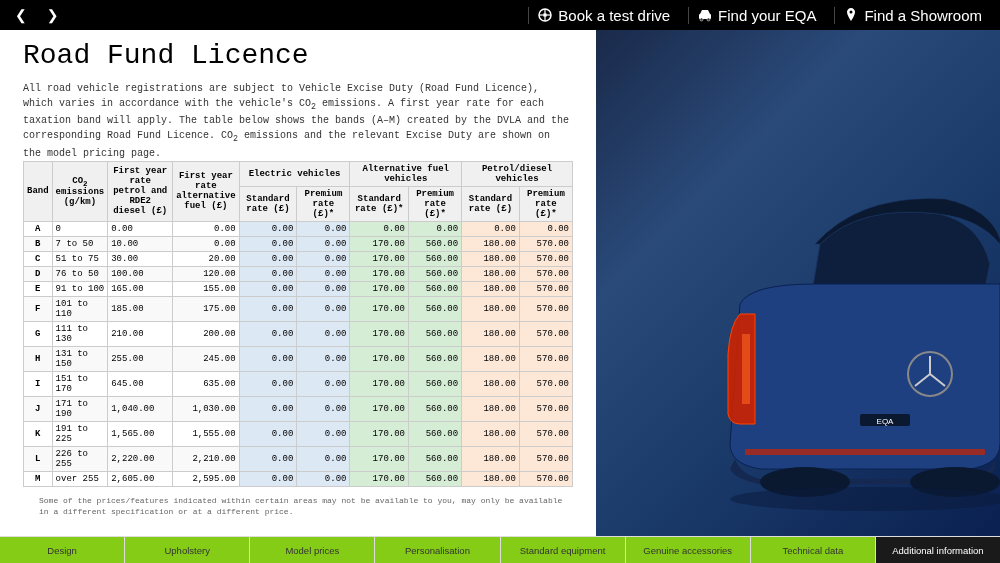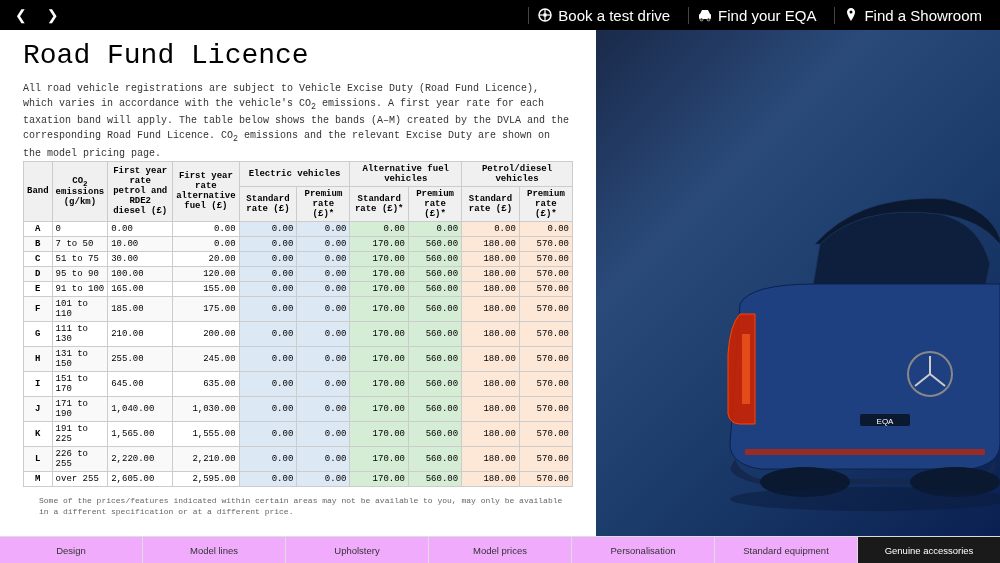--- a/index.html
+++ b/index.html
@@ -114,21 +114,21 @@
       width: 100%;
       height: 100%;
       position: relative;
       margin-top: 34px;
     }
 
     
     .bottom-nav {
       display: flex;
       height: 27px;
-      background: #f0abfc;
+      background: #84cc16;
       border-top: 1px solid #ddd;
     }
     .bottom-nav-item {
       flex: 1;
       display: flex;
       align-items: center;
       justify-content: center;
       font-size: 9.5px;
       color: #333;
       border-right: 1px solid #ddd;
@@ -234,21 +234,21 @@
             <td>20.00</td>
             <td class="col-group-electric">0.00</td>
             <td class="col-group-electric">0.00</td>
             <td class="col-group-alt">170.00</td>
             <td class="col-group-alt">560.00</td>
             <td class="col-group-petrol">180.00</td>
             <td class="col-group-petrol">570.00</td>
           </tr>
           <tr class="row-even">
             <td class="band-col">D</td>
-            <td>95 to 90</td>
+            <td>76 to 50</td>
             <td>100.00</td>
             <td>120.00</td>
             <td class="col-group-electric">0.00</td>
             <td class="col-group-electric">0.00</td>
             <td class="col-group-alt">170.00</td>
             <td class="col-group-alt">560.00</td>
             <td class="col-group-petrol">180.00</td>
             <td class="col-group-petrol">570.00</td>
           </tr>
           <tr class="row-odd">
@@ -401,19 +401,20 @@
         <ellipse cx="295" cy="418" rx="45" ry="15" fill="#0a1830"></ellipse>
 
         <ellipse cx="210" cy="435" rx="140" ry="12" fill="#0a1a3a" opacity="0.5"></ellipse>
       </svg>
     </div>
   </div>
 </div>
 
 <div class="bottom-nav" id="bottom-nav-container">
 <div class="bottom-nav-item">Design</div>
-    <div class="bottom-nav-item">Model lines</div>
     <div class="bottom-nav-item">Upholstery</div>
     <div class="bottom-nav-item">Model prices</div>
     <div class="bottom-nav-item">Personalisation</div>
     <div class="bottom-nav-item">Standard equipment</div>
     <div class="bottom-nav-item">Genuine accessories</div>
+    <div class="bottom-nav-item">Technical data</div>
+    <div class="bottom-nav-item">Additional information</div>
   </div>
 
 </body></html>

